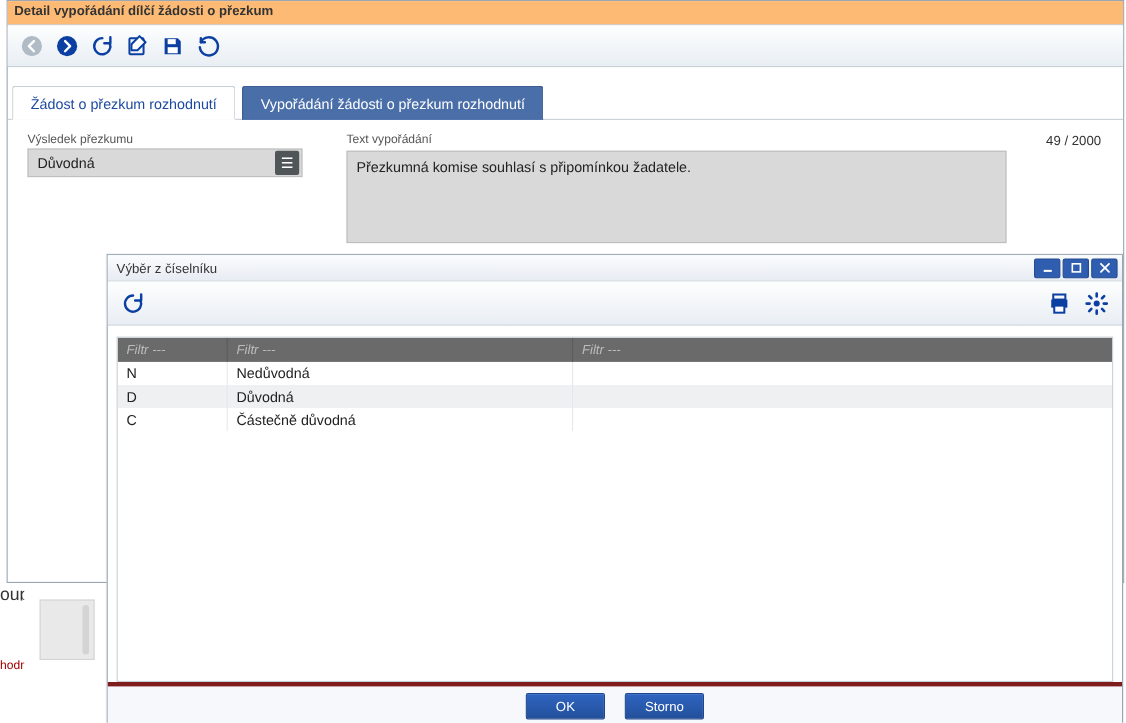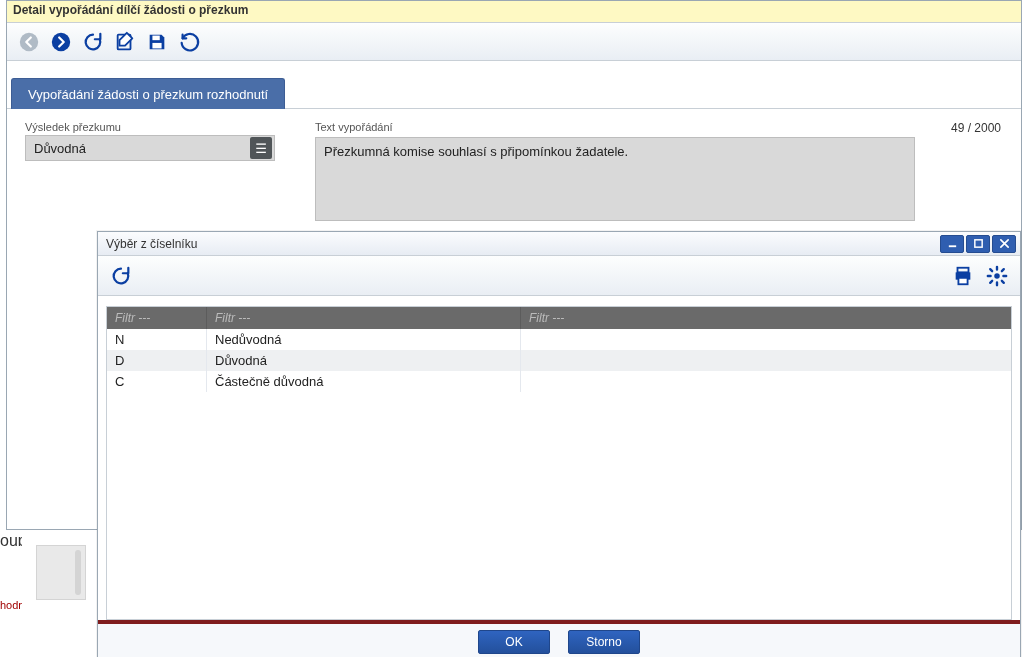--- a/index.html
+++ b/index.html
@@ -19,21 +19,21 @@
     width: 1016px; height: 530px;
     border: 1px solid #9aa7b3;
     background: #fff;
   }
   .parent-titlebar {
     height: 22px;
     padding: 2px 6px;
     font-size: 12px;
     font-weight: 700;
     color: #333;
-    background: #fef9c3;
+    background: #fdba74;
     border-bottom: 1px solid #c8cfd6;
   }
   .toolbar {
     height: 38px;
     background: linear-gradient(#fdfefe, #e9eef4);
     border-bottom: 1px solid #c8cfd6;
     display: flex;
     align-items: center;
     padding: 0 8px;
     gap: 4px;
@@ -310,20 +310,21 @@
     </span>
     <span class="tbtn active">
       <svg viewBox="0 0 24 24">
           <path d="M9 8H5V4" fill="none" stroke="#0b3fa2" stroke-width="2.4" stroke-linecap="round" stroke-linejoin="round"></path>
           <path d="M5 8a9 9 0 1 1-1 5" fill="none" stroke="#0b3fa2" stroke-width="2.4" stroke-linecap="round"></path>
         </svg>
     </span>
   </div>
 
   <div class="tabs">
+    <div class="tab inactive">Žádost o přezkum rozhodnutí</div>
     <div class="tab selected">Vypořádání žádosti o  přezkum rozhodnutí</div>
   </div>
 
   <div class="form-area">
     <div class="field-group">
       <span class="field-label">Výsledek přezkumu</span>
       <div class="result-field">
         <span>Důvodná</span>
         <span class="list-btn">☰</span>
       </div>

